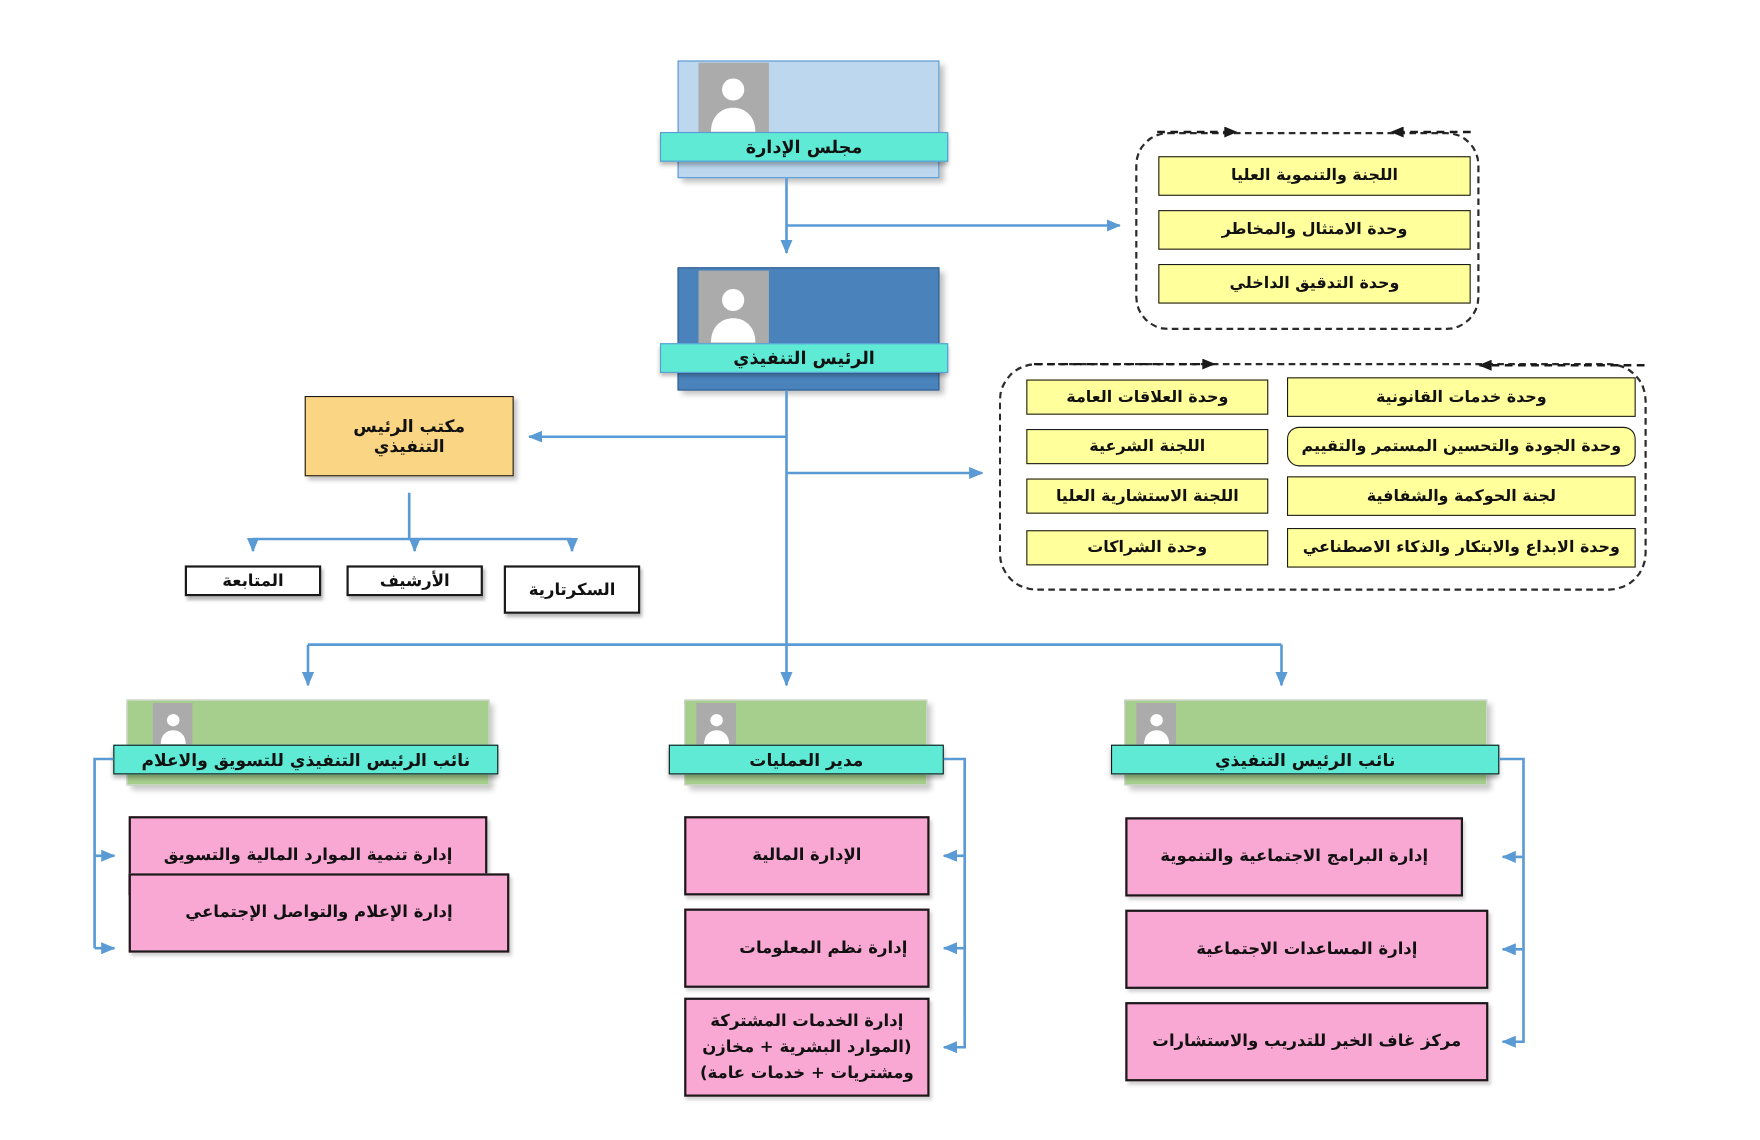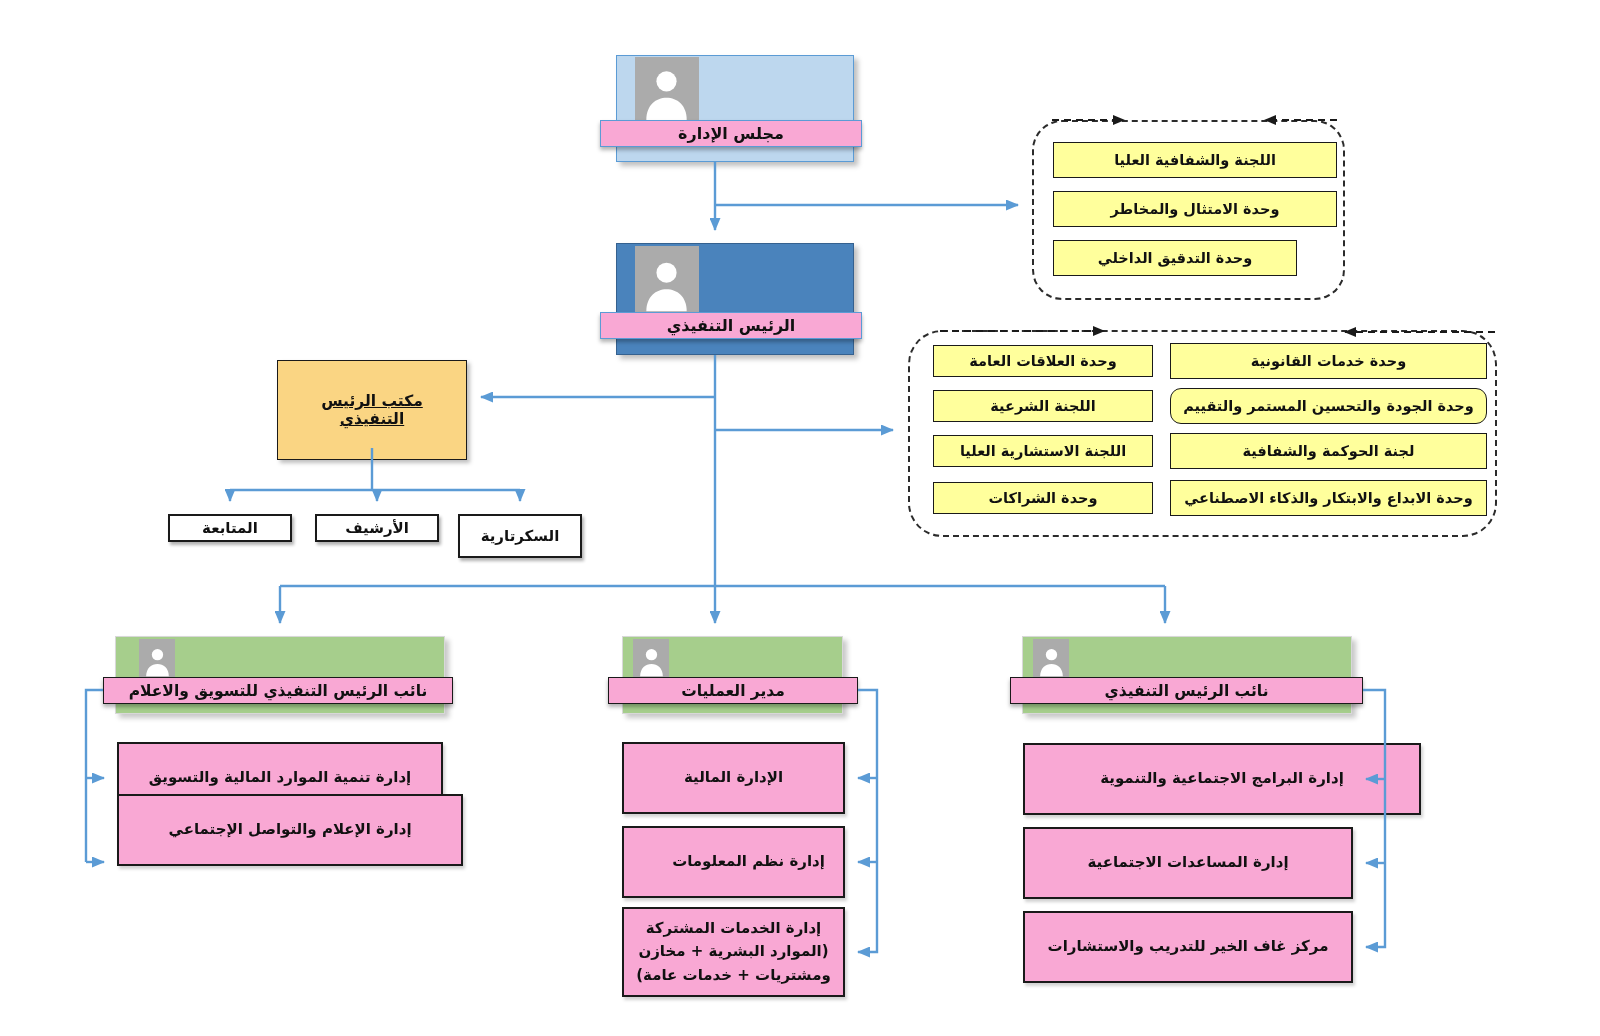--- a/index.html
+++ b/index.html
@@ -9,21 +9,21 @@
   }
   .abs{position:absolute;box-sizing:border-box;}
   
   .photo-node{border:1.5px solid #5B9BD5;box-shadow:4px 4px 5px rgba(0,0,0,.25);}
   .board-fill{background:#BDD7EE;}
   .ceo-fill{background:#4A83BC;border-color:#35618F;}
   .green-fill{background:#A6CE8C;border:1px solid #c9c9c9;border-color:#d8d8d8;box-shadow:4px 4px 5px rgba(0,0,0,.22);}
   .avatar{background:#ABABAB;display:flex;align-items:flex-end;justify-content:center;overflow:hidden;}
   .avatar svg{display:block;width:86%;height:92%;}
   .band{
-    background:#f9a8d4;display:flex;align-items:center;justify-content:center;
+    background:#5eead4;display:flex;align-items:center;justify-content:center;
     font-weight:bold;color:#111;direction:rtl;text-align:center;
     box-shadow:0 3px 4px rgba(0,0,0,.3);z-index:4;
   }
   .band.blue{border:1.6px solid #5B9BD5;font-size:16px;}
   .band.dark{border:1.6px solid #1a1a1a;font-size:15.5px;}
   .yellow-unit{
     background:#FFFF9C;border:1.6px solid #1a1a1a;display:flex;align-items:center;justify-content:center;
     font-weight:bold;font-size:14.5px;color:#111;direction:rtl;text-align:center;padding:2px 6px;
   }
   .dept-box{
@@ -61,35 +61,35 @@
   <div class="avatar abs" style="left:18px;top:2px;width:64px;height:69px;">
     <svg viewBox="0 0 24 24">
         <circle cx="12" cy="7.2" r="4.4" fill="#fff"></circle>
         <path d="M3.2 24 c0-6.4 4.2-9.6 8.8-9.6 s8.8 3.2 8.8 9.6 z" fill="#fff"></path>
       </svg>
   </div>
 </div>
 <div class="abs band blue" style="left:600px;top:312px;width:262px;height:27px;">الرئيس التنفيذي</div>
 
 <div class="abs dashed-group" style="left:1032px;top:120px;width:313px;height:180px;border-radius:30px;"></div>
-<div class="abs yellow-unit" style="left:1053px;top:142px;width:284px;height:36px;">اللجنة والشفافية العليا</div>
+<div class="abs yellow-unit" style="left:1053px;top:142px;width:284px;height:36px;">اللجنة والتنموية العليا</div>
 <div class="abs yellow-unit" style="left:1053px;top:191px;width:284px;height:36px;">وحدة الامتثال والمخاطر</div>
-<div class="abs yellow-unit" style="left:1053px;top:240px;width:244px;height:36px;text-align:right;">وحدة التدقيق الداخلي</div>
+<div class="abs yellow-unit" style="left:1053px;top:240px;width:284px;height:36px;text-align:right;">وحدة التدقيق الداخلي</div>
 
 <div class="abs dashed-group" style="left:908px;top:330px;width:589px;height:207px;border-radius:34px;"></div>
 <div class="abs yellow-unit" style="left:933px;top:345px;width:220px;height:32px;">وحدة العلاقات العامة</div>
 <div class="abs yellow-unit" style="left:933px;top:390px;width:220px;height:32px;">اللجنة الشرعية</div>
 <div class="abs yellow-unit" style="left:933px;top:435px;width:220px;height:32px;">اللجنة الاستشارية العليا</div>
 <div class="abs yellow-unit" style="left:933px;top:482px;width:220px;height:32px;">وحدة الشراكات</div>
 <div class="abs yellow-unit" style="left:1170px;top:343px;width:317px;height:36px;">وحدة خدمات القانونية</div>
 <div class="abs yellow-unit" style="left:1170px;top:388px;width:317px;height:36px;border-radius:11px;">وحدة الجودة والتحسين المستمر والتقييم</div>
 <div class="abs yellow-unit" style="left:1170px;top:433px;width:317px;height:36px;">لجنة الحوكمة والشفافية</div>
 <div class="abs yellow-unit" style="left:1170px;top:480px;width:317px;height:36px;">وحدة الابداع والابتكار والذكاء الاصطناعي</div>
 
-<div class="abs office-box" style="left:277px;top:360px;width:190px;height:100px;text-decoration:underline;">مكتب الرئيس التنفيذي</div>
+<div class="abs office-box" style="left:277px;top:360px;width:190px;height:73px;">مكتب الرئيس التنفيذي</div>
 <div class="abs mini-box" style="left:168px;top:514px;width:124px;height:28px;">المتابعة</div>
 <div class="abs mini-box" style="left:315px;top:514px;width:124px;height:28px;">الأرشيف</div>
 <div class="abs mini-box" style="left:458px;top:514px;width:124px;height:44px;">السكرتارية</div>
 
 <div class="abs green-fill" style="left:115px;top:636px;width:330px;height:78px;">
   <div class="avatar abs" style="left:23px;top:2px;width:36px;height:41px;">
     <svg viewBox="0 0 24 24">
         <circle cx="12" cy="7.2" r="4.4" fill="#fff"></circle>
         <path d="M3.2 24 c0-6.4 4.2-9.6 8.8-9.6 s8.8 3.2 8.8 9.6 z" fill="#fff"></path>
       </svg>
@@ -114,21 +114,21 @@
 
 <div class="abs green-fill" style="left:1022px;top:636px;width:330px;height:78px;">
   <div class="avatar abs" style="left:10px;top:2px;width:36px;height:41px;">
     <svg viewBox="0 0 24 24">
         <circle cx="12" cy="7.2" r="4.4" fill="#fff"></circle>
         <path d="M3.2 24 c0-6.4 4.2-9.6 8.8-9.6 s8.8 3.2 8.8 9.6 z" fill="#fff"></path>
       </svg>
   </div>
 </div>
 <div class="abs band dark" style="left:1010px;top:677px;width:353px;height:27px;">نائب الرئيس التنفيذي</div>
-<div class="abs dept-box" style="left:1023px;top:743px;width:398px;height:72px;">إدارة البرامج الاجتماعية والتنموية</div>
+<div class="abs dept-box" style="left:1023px;top:743px;width:307px;height:72px;">إدارة البرامج الاجتماعية والتنموية</div>
 <div class="abs dept-box" style="left:1023px;top:827px;width:330px;height:72px;">إدارة المساعدات الاجتماعية</div>
 <div class="abs dept-box" style="left:1023px;top:911px;width:330px;height:72px;">مركز غاف الخير للتدريب والاستشارات</div>
 
 <svg id="connectors" width="1600" height="1036">
   <defs>
     <marker id="ab" markerUnits="userSpaceOnUse" markerWidth="13" markerHeight="11" refX="12" refY="5.5" orient="auto">
       <path d="M0,0 L13,5.5 L0,11 z" fill="#5B9BD5"></path>
     </marker>
     <marker id="ak" markerUnits="userSpaceOnUse" markerWidth="12" markerHeight="10" refX="11" refY="5" orient="auto">
       <path d="M0,0 L12,5 L0,10 z" fill="#1a1a1a"></path>

